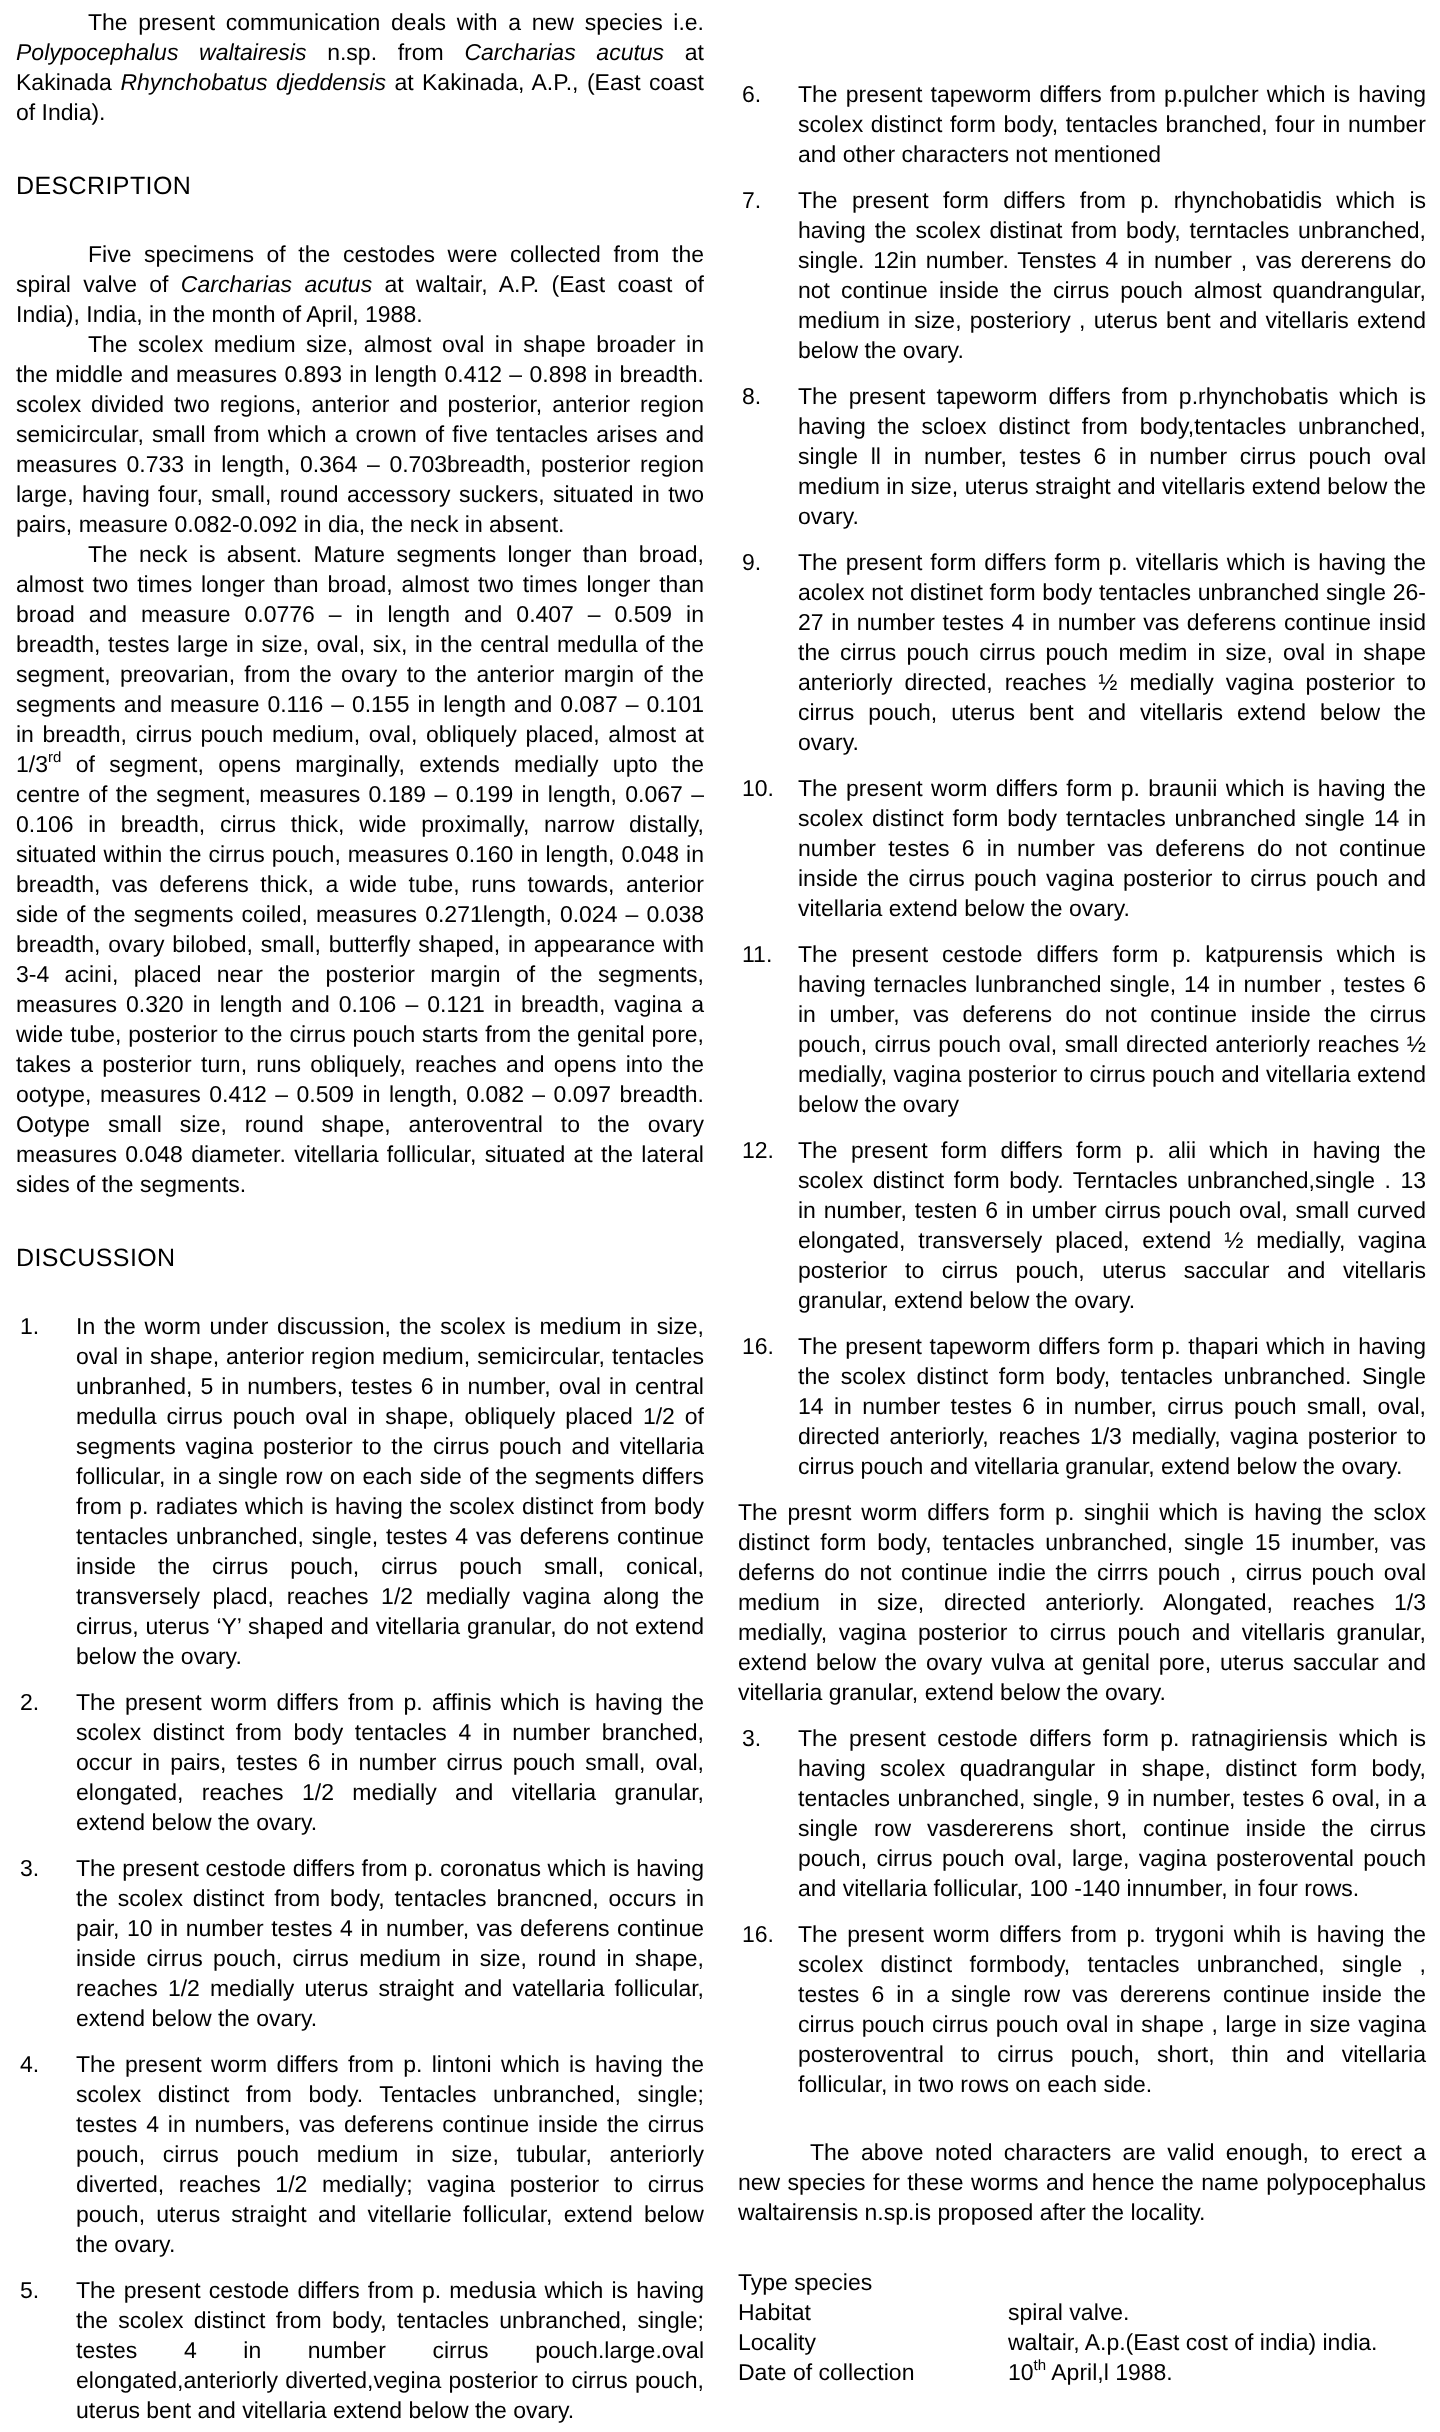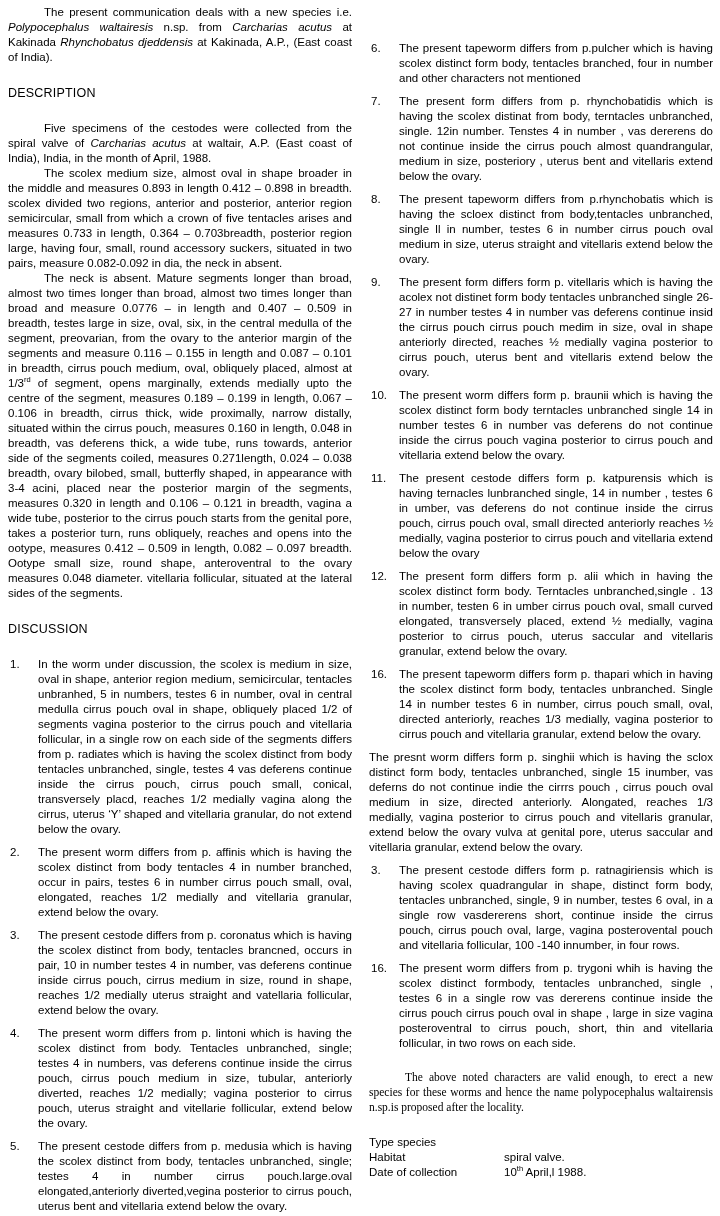--- a/index.html
+++ b/index.html
@@ -17,21 +17,21 @@
   .i { font-style: italic; }
   sup.s { font-size: 7.5px; vertical-align: super; line-height: 0; }
   h2.head {
     font-size: 12.5px; font-weight: normal; letter-spacing: 0.2px;
     margin: 21px 0 20px 0; line-height: 15px;
   }
   .item { display: flex; margin-top: 8px; }
   .item .num { width: 30px; flex: none; padding-left: 2px; box-sizing: border-box; }
   .item .body { flex: 1; text-align: justify; }
   .col-right .first { margin-top: 36px; }
-  .closing { margin-top: 19px; font-family: Liberation Serif, serif; }
+  .closing { margin-top: 19px; }
   .info { margin-top: 20px; }
   .info-row { display: flex; gap: 33px; }
   .info-label { width: 102px; flex: none; }
   .info-value { flex: 1; }
 </style>
 </head>
 <body>
 
 <div class="page">
 
@@ -125,19 +125,23 @@
 
     <div class="info">
       <div class="info-row">
         <span class="info-label">Type species</span>
       </div>
       <div class="info-row">
         <span class="info-label">Habitat</span>
         <span class="info-value">spiral valve.</span>
       </div>
       <div class="info-row">
+        <span class="info-label">Locality</span>
+        <span class="info-value">waltair, A.p.(East cost of india) india.</span>
+      </div>
+      <div class="info-row">
         <span class="info-label">Date of collection</span>
         <span class="info-value"><span>10</span><sup class="s">th</sup><span> April,l 1988.</span></span>
       </div>
     </div>
 
   </div>
 </div>
 
 </body></html>

